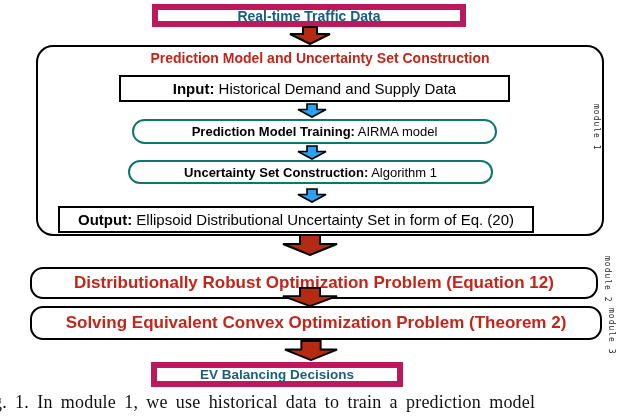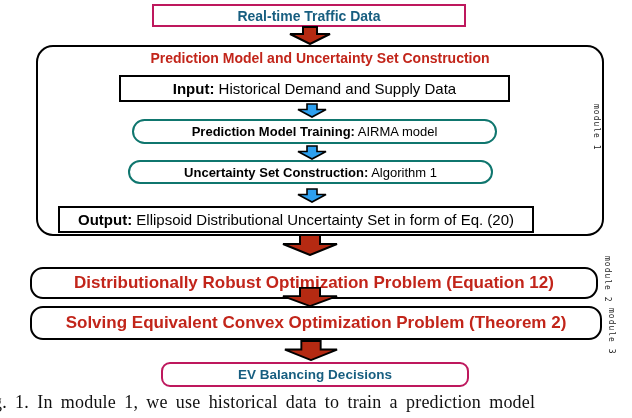--- a/index.html
+++ b/index.html
@@ -8,21 +8,21 @@
     overflow:hidden; font-family:"Liberation Sans", sans-serif;
     color:#000; box-sizing:border-box;
   }
   .page *, .page *::before, .page *::after { box-sizing:border-box; }
 
   .abs { position:absolute; }
   .cbox { display:flex; align-items:center; justify-content:center; text-align:center; }
 
   
   .terminal {
-    border:2px solid #be185d; background:#fff;
+    border:6px solid #be185d; background:#fff;
     color:var(--teal-text); font-weight:bold; font-size:14px;
   }
   .terminal.small { font-size:13.5px; }
 
   
   .container1 {
     border:2px solid #000; border-radius:17px; background:#fff;
   }
   .module-title {
     position:absolute; top:3px; left:0; width:100%; text-align:center;
@@ -121,19 +121,19 @@
 
   <div class="abs cbox module-box" style="left:30px; top:306px; width:572px; height:34px;">
     <span>Solving Equivalent Convex Optimization Problem (Theorem 2)</span>
   </div>
   <div class="side-label" style="left:607px; top:308px;">module 3</div>
 
   <svg class="abs arrow" style="left:283px; top:340px;" width="56" height="21" viewBox="0 0 58 22" preserveAspectRatio="none">
     <polygon class="arrow-red-fill" points="19,1 39,1 39,10 56,10 29,21 2,10 19,10"></polygon>
   </svg>
 
-  <div class="abs cbox terminal small" style="left:161px; top:362px; width:308px; height:25px;border-radius:9px;">
+  <div class="abs cbox terminal small" style="left:151px; top:362px; width:252px; height:25px;">
     <span>EV Balancing Decisions</span>
   </div>
 
   <div class="caption">g. 1.  In module 1, we use historical data to train a prediction model</div>
 
 </div>
 
 </body></html>

